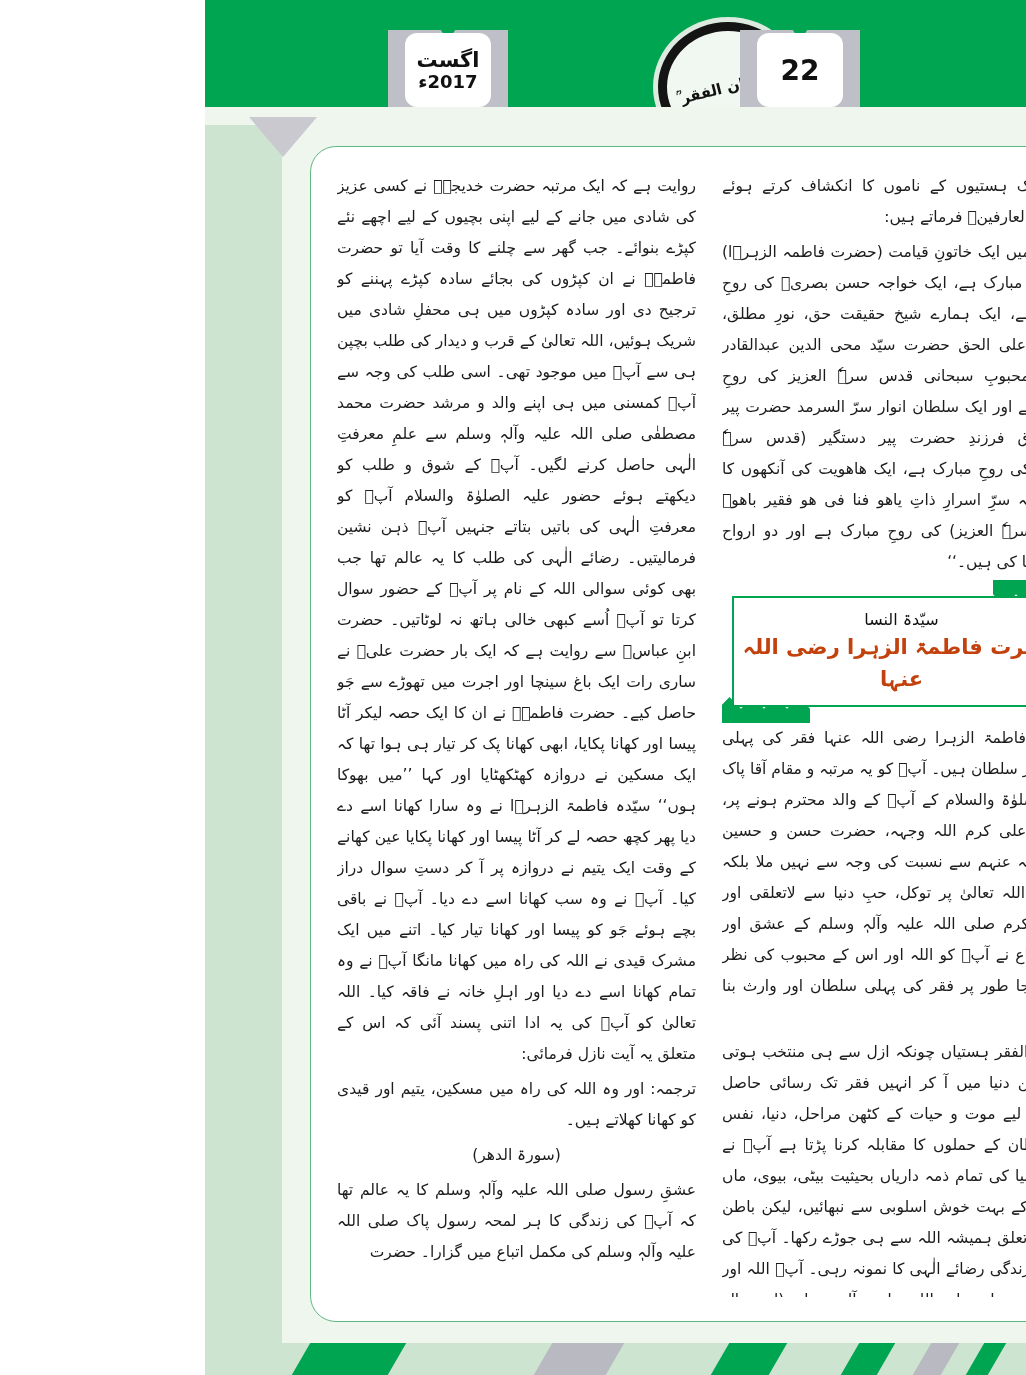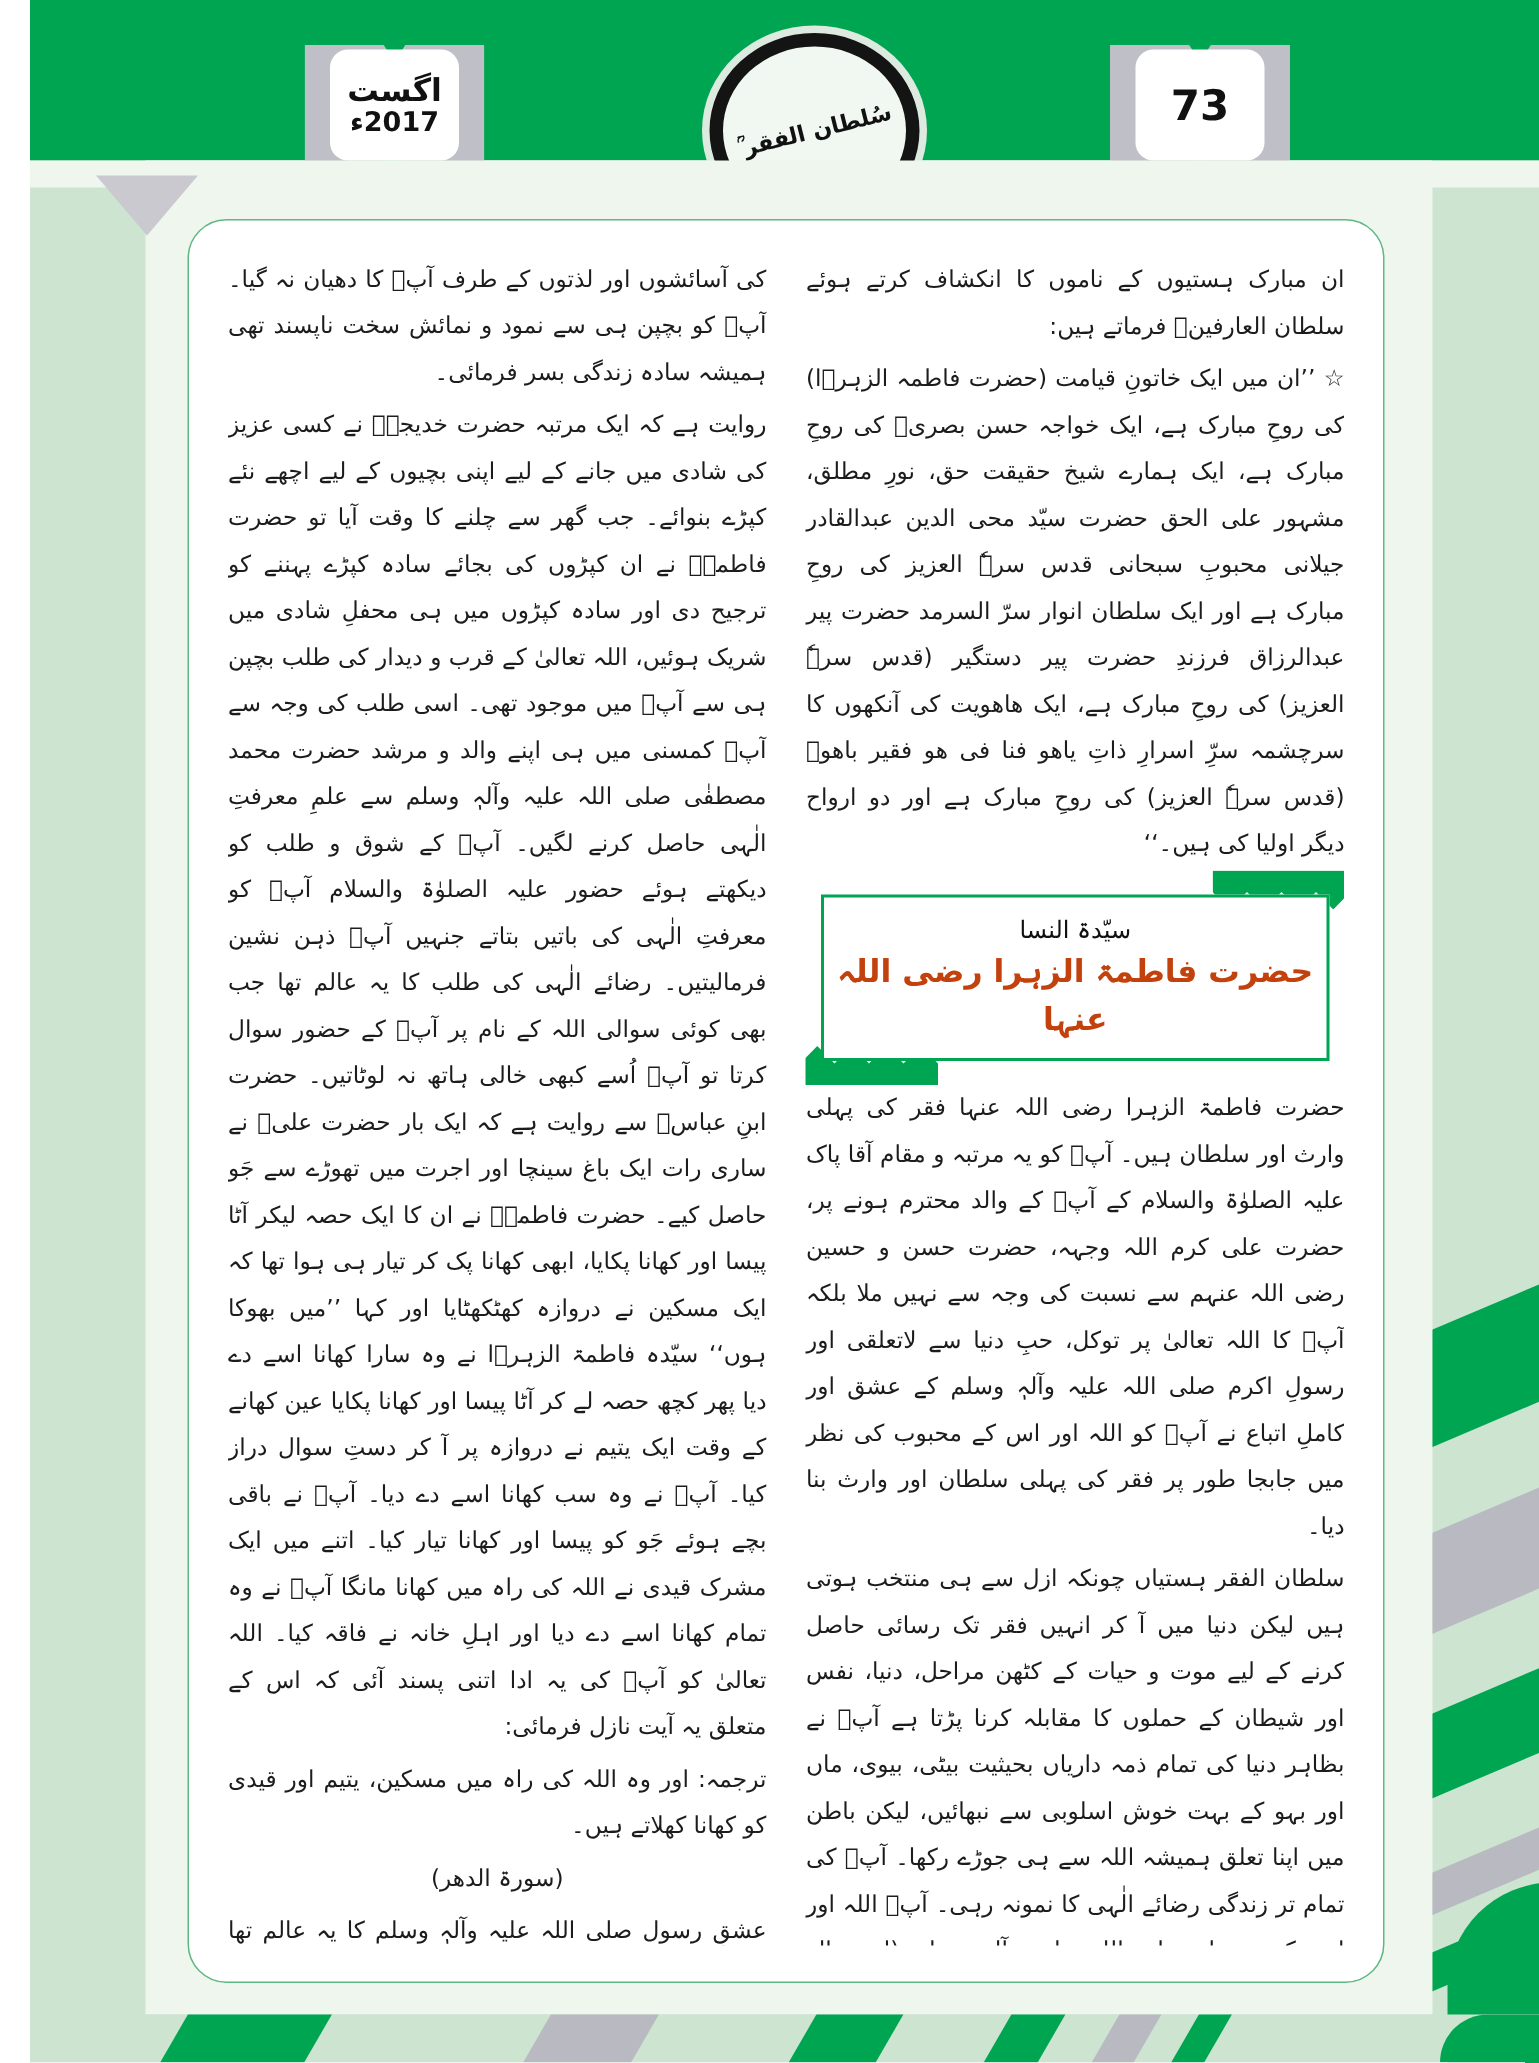--- a/index.html
+++ b/index.html
@@ -1,17 +1,17 @@
 <!DOCTYPE html>
 <html dir="rtl" lang="ur"><head>
 <meta charset="utf-8">
 <style>
   html,body{margin:0;padding:0;}
   body{font-family:"DejaVu Sans",sans-serif;}
-  .page{position:relative;width:1006px;height:1375px;background:#cde4d1;overflow:hidden;}
+  .page{position:relative;width:821px;height:1375px;background:#cde4d1;overflow:hidden;}
 
   
   .top-band{position:absolute;left:0;top:0;width:1026px;height:107px;background:#00a551;}
   .light-strip-top{position:absolute;left:0;top:107px;width:1026px;height:18px;background:#eef6ee;}
 
   
   .ribbon{position:absolute;top:30px;width:120px;height:80px;}
   .ribbon .folds{position:absolute;inset:0;background:#bfc0c7;
     clip-path:polygon(0 0,44% 0,50% 14%,56% 0,100% 0,100% 100%,56% 100%,50% 86%,44% 100%,0 100%);}
   .ribbon .panel{position:absolute;left:17px;top:3px;width:86px;height:74px;background:#ffffff;
@@ -91,21 +91,21 @@
     </div>
   </div>
 
   <div class="logo">
     <span class="logo-text">سُلطان الفقر ؒ</span>
   </div>
 
   <div class="ribbon ribbon-right">
     <div class="folds"></div>
     <div class="panel">
-      <span class="pageno">73</span>
+      <span class="pageno">22</span>
     </div>
   </div>
 
   <div class="light-frame"></div>
   <div class="corner-triangle"></div>
 
   <div class="white-panel">
     <div class="columns">
 
       <div class="col">
@@ -119,21 +119,20 @@
             <div class="heading-line1">سیّدۃ النسا</div>
             <div class="heading-line2">حضرت فاطمۃ الزہرا رضی اللہ عنہا</div>
           </div>
         </div>
 
         <p>حضرت فاطمۃ الزہرا رضی اللہ عنہا فقر کی پہلی وارث اور سلطان ہیں۔ آپؓ کو یہ مرتبہ و مقام آقا پاک علیہ الصلوٰۃ والسلام کے آپؓ کے والد محترم ہونے پر، حضرت علی کرم اللہ وجہہ، حضرت حسن و حسین رضی اللہ عنہم سے نسبت کی وجہ سے نہیں ملا بلکہ آپؓ کا اللہ تعالیٰ پر توکل، حبِ دنیا سے لاتعلقی اور رسولِ اکرم صلی اللہ علیہ وآلہٖ وسلم کے عشق اور کاملِ اتباع نے آپؓ کو اللہ اور اس کے محبوب کی نظر میں جابجا طور پر فقر کی پہلی سلطان اور وارث بنا دیا۔</p>
         <p>سلطان الفقر ہستیاں چونکہ ازل سے ہی منتخب ہوتی ہیں لیکن دنیا میں آ کر انہیں فقر تک رسائی حاصل کرنے کے لیے موت و حیات کے کٹھن مراحل، دنیا، نفس اور شیطان کے حملوں کا مقابلہ کرنا پڑتا ہے آپؓ نے بظاہر دنیا کی تمام ذمہ داریاں بحیثیت بیٹی، بیوی، ماں اور بہو کے بہت خوش اسلوبی سے نبھائیں، لیکن باطن میں اپنا تعلق ہمیشہ اللہ سے ہی جوڑے رکھا۔ آپؓ کی تمام تر زندگی رضائے الٰہی کا نمونہ رہی۔ آپؓ اللہ اور اس کے رسول صلی اللہ علیہ وآلہٖ وسلم (اپنے والد گرامی مرشد پاک) کے عشق میں اس قدر محو رہتیں کہ کبھی بھی دنیا</p>
       </div>
 
       <div class="col">
-        <p>کی آسائشوں اور لذتوں کے طرف آپؓ کا دھیان نہ گیا۔ آپؓ کو بچپن ہی سے نمود و نمائش سخت ناپسند تھی ہمیشہ سادہ زندگی بسر فرمائی۔</p>
         <p>روایت ہے کہ ایک مرتبہ حضرت خدیجہؓ نے کسی عزیز کی شادی میں جانے کے لیے اپنی بچیوں کے لیے اچھے نئے کپڑے بنوائے۔ جب گھر سے چلنے کا وقت آیا تو حضرت فاطمہؓ نے ان کپڑوں کی بجائے سادہ کپڑے پہننے کو ترجیح دی اور سادہ کپڑوں میں ہی محفلِ شادی میں شریک ہوئیں، اللہ تعالیٰ کے قرب و دیدار کی طلب بچپن ہی سے آپؓ میں موجود تھی۔ اسی طلب کی وجہ سے آپؓ کمسنی میں ہی اپنے والد و مرشد حضرت محمد مصطفٰی صلی اللہ علیہ وآلہٖ وسلم سے علمِ معرفتِ الٰہی حاصل کرنے لگیں۔ آپؓ کے شوق و طلب کو دیکھتے ہوئے حضور علیہ الصلوٰۃ والسلام آپؓ کو معرفتِ الٰہی کی باتیں بتاتے جنہیں آپؓ ذہن نشین فرمالیتیں۔ رضائے الٰہی کی طلب کا یہ عالم تھا جب بھی کوئی سوالی اللہ کے نام پر آپؓ کے حضور سوال کرتا تو آپؓ اُسے کبھی خالی ہاتھ نہ لوٹاتیں۔ حضرت ابنِ عباسؓ سے روایت ہے کہ ایک بار حضرت علیؓ نے ساری رات ایک باغ سینچا اور اجرت میں تھوڑے سے جَو حاصل کیے۔ حضرت فاطمہؓ نے ان کا ایک حصہ لیکر آٹا پیسا اور کھانا پکایا، ابھی کھانا پک کر تیار ہی ہوا تھا کہ ایک مسکین نے دروازہ کھٹکھٹایا اور کہا ’’میں بھوکا ہوں‘‘ سیّدہ فاطمۃ الزہرؓا نے وہ سارا کھانا اسے دے دیا پھر کچھ حصہ لے کر آٹا پیسا اور کھانا پکایا عین کھانے کے وقت ایک یتیم نے دروازہ پر آ کر دستِ سوال دراز کیا۔ آپؓ نے وہ سب کھانا اسے دے دیا۔ آپؓ نے باقی بچے ہوئے جَو کو پیسا اور کھانا تیار کیا۔ اتنے میں ایک مشرک قیدی نے اللہ کی راہ میں کھانا مانگا آپؓ نے وہ تمام کھانا اسے دے دیا اور اہلِ خانہ نے فاقہ کیا۔ اللہ تعالیٰ کو آپؓ کی یہ ادا اتنی پسند آئی کہ اس کے متعلق یہ آیت نازل فرمائی:</p>
         <p>ترجمہ: اور وہ اللہ کی راہ میں مسکین، یتیم اور قیدی کو کھانا کھلاتے ہیں۔</p>
         <p class="surah">(سورۃ الدھر)</p>
         <p>عشقِ رسول صلی اللہ علیہ وآلہٖ وسلم کا یہ عالم تھا کہ آپؓ کی زندگی کا ہر لمحہ رسول پاک صلی اللہ علیہ وآلہٖ وسلم کی مکمل اتباع میں گزارا۔ حضرت</p>
       </div>
 
     </div>
   </div>
 
   <div class="right-band">

